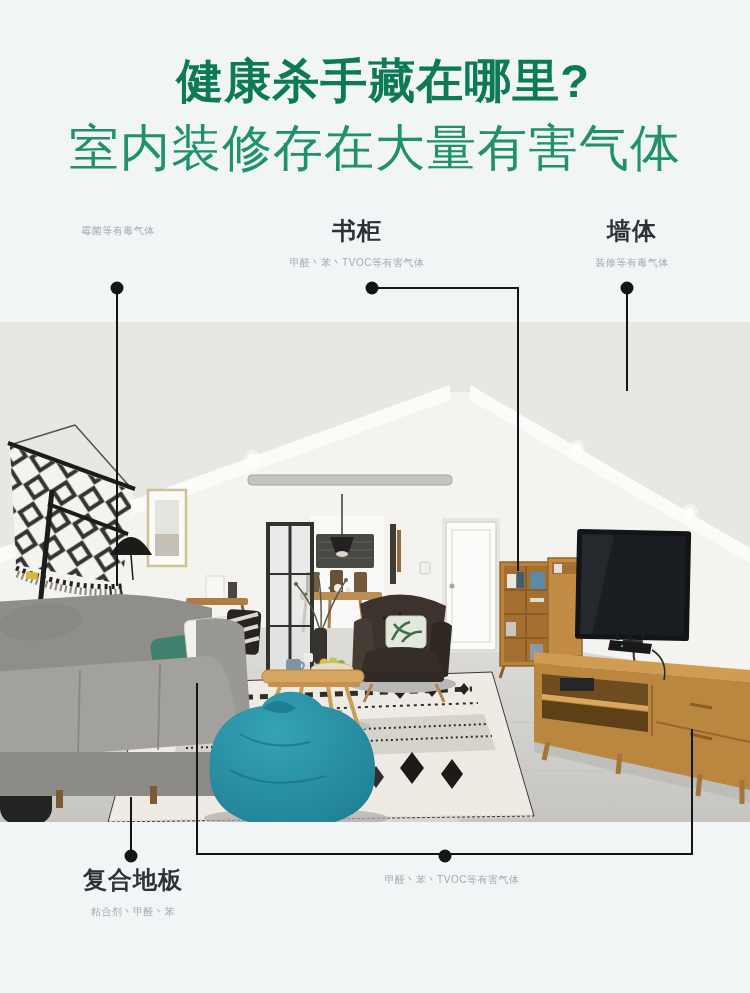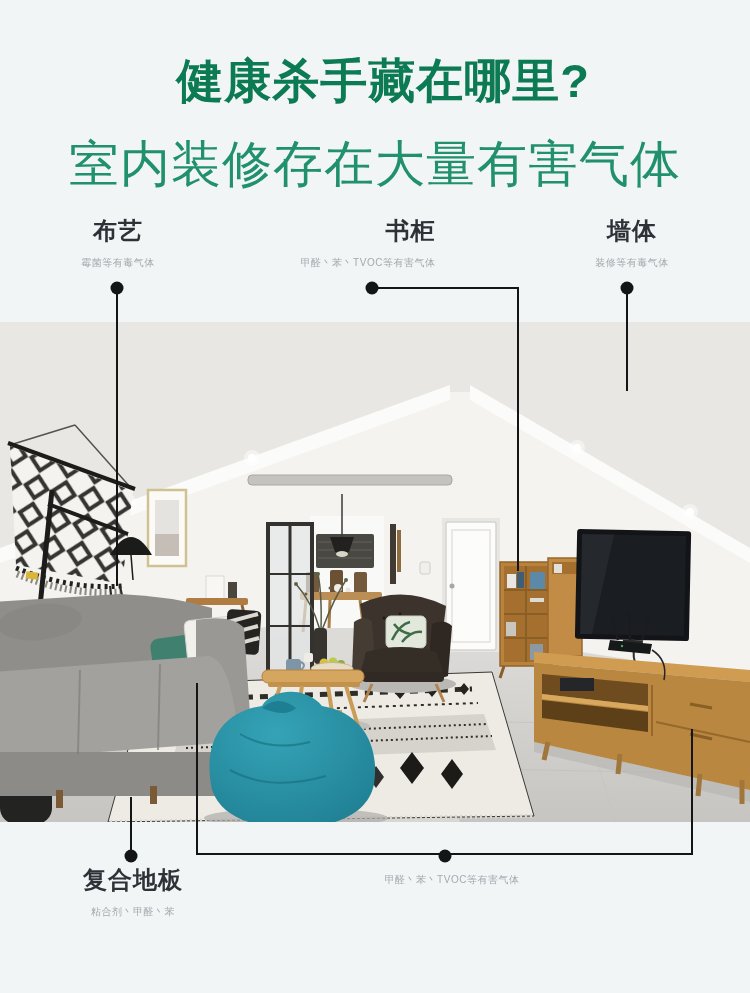--- a/index.html
+++ b/index.html
@@ -8,45 +8,44 @@
     background:#f1f5f6;
     font-family:"Liberation Sans","DejaVu Sans",sans-serif;
   }
   .main-title{
     position:absolute;left:0;right:0;top:50px;margin:0;
     text-align:center;font-size:47px;font-weight:900;letter-spacing:1px;
     color:#0c7a53;
     padding-left:16px;
   }
   .sub-title{
-    position:absolute;left:0;right:0;top:115px;margin:16px;
+    position:absolute;left:0;right:0;top:115px;margin:0;
     text-align:center;font-size:50px;font-weight:500;letter-spacing:1px;
     color:#20916a;
   }
   .callout{position:absolute;transform:translateX(-50%);text-align:center;white-space:nowrap;}
   .callout .label{font-size:24px;font-weight:700;color:#2e3237;letter-spacing:1px;}
   .callout .desc{margin-top:9px;font-size:10px;color:#a4a9af;letter-spacing:0.5px;}
   .dot{position:absolute;width:13px;height:13px;border-radius:50%;background:#141517;transform:translate(-50%,-50%);}
   .cline{position:absolute;background:#141517;}
   .photo{position:absolute;left:0;top:322px;width:750px;height:500px;overflow:hidden;}
   .photo svg{display:block;}
 </style>
 </head>
 <body>
 
 <div class="page">
 
   <h1 class="main-title">健康杀手藏在哪里?</h1>
   <h2 class="sub-title">室内装修存在大量有害气体</h2>
 
   <div class="callout" style="left:118px;top:215px;">
-    <div class="label">布艺</div>
     <div class="desc">霉菌等有毒气体</div>
   </div>
-  <div class="callout" style="left:368px;top:215px;text-align:right;">
+  <div class="callout" style="left:357px;top:215px;">
     <div class="label">书柜</div>
     <div class="desc">甲醛丶苯丶TVOC等有害气体</div>
   </div>
   <div class="callout" style="left:133px;top:864px;">
     <div class="label">复合地板</div>
     <div class="desc">粘合剂丶甲醛丶苯</div>
   </div>
 
   <div class="callout" style="left:632px;top:215px;">
     <div class="label">墙体</div>

